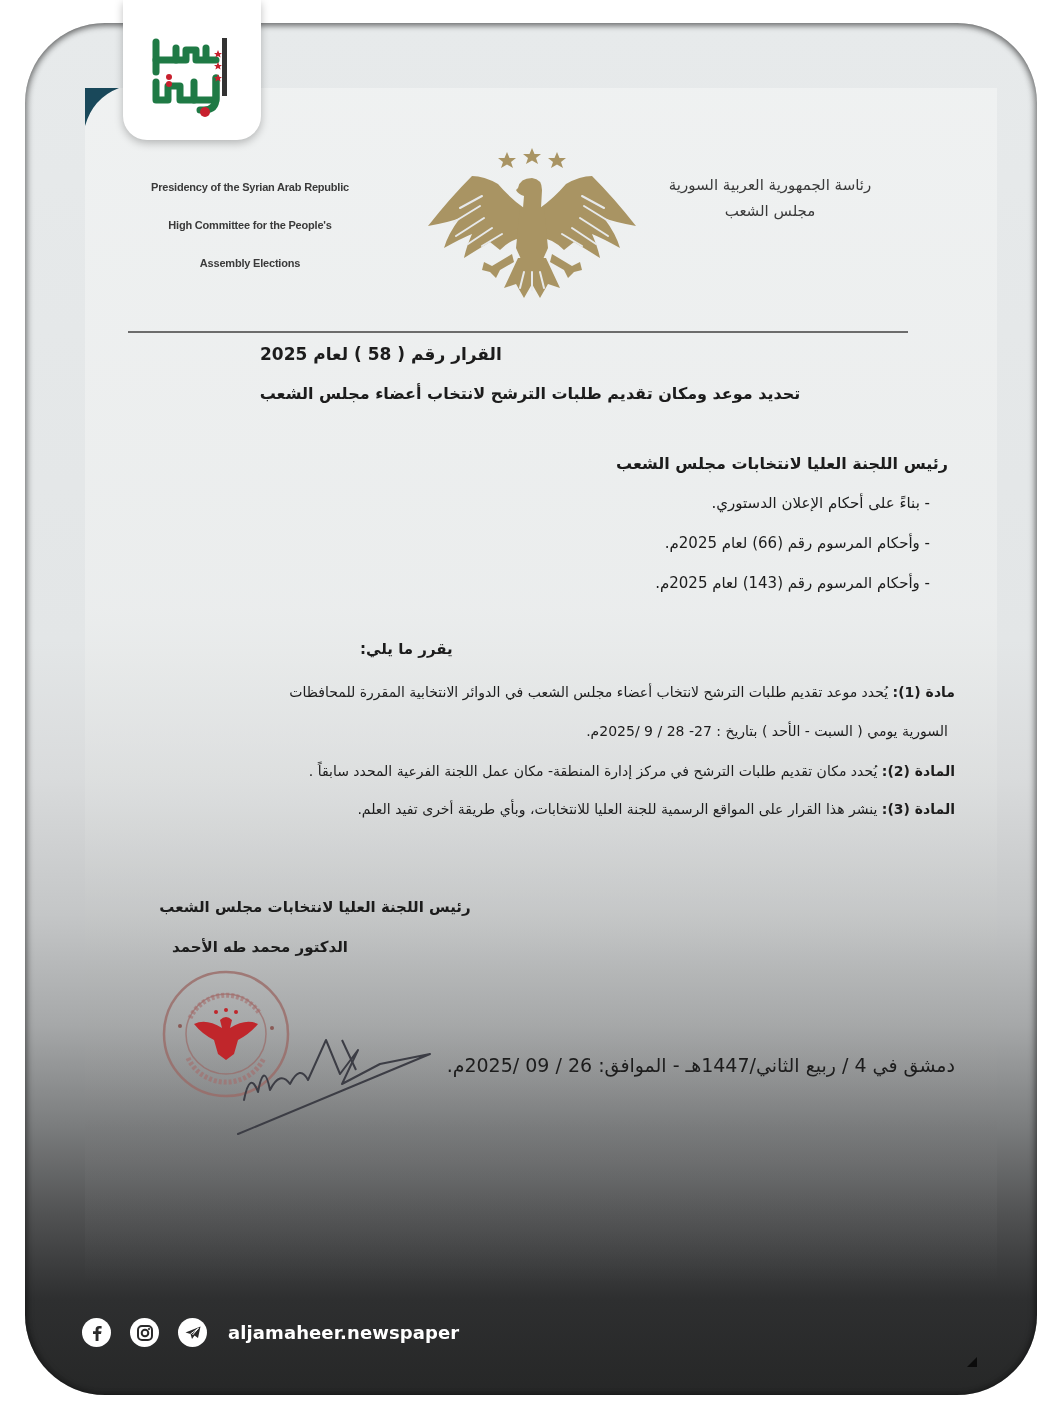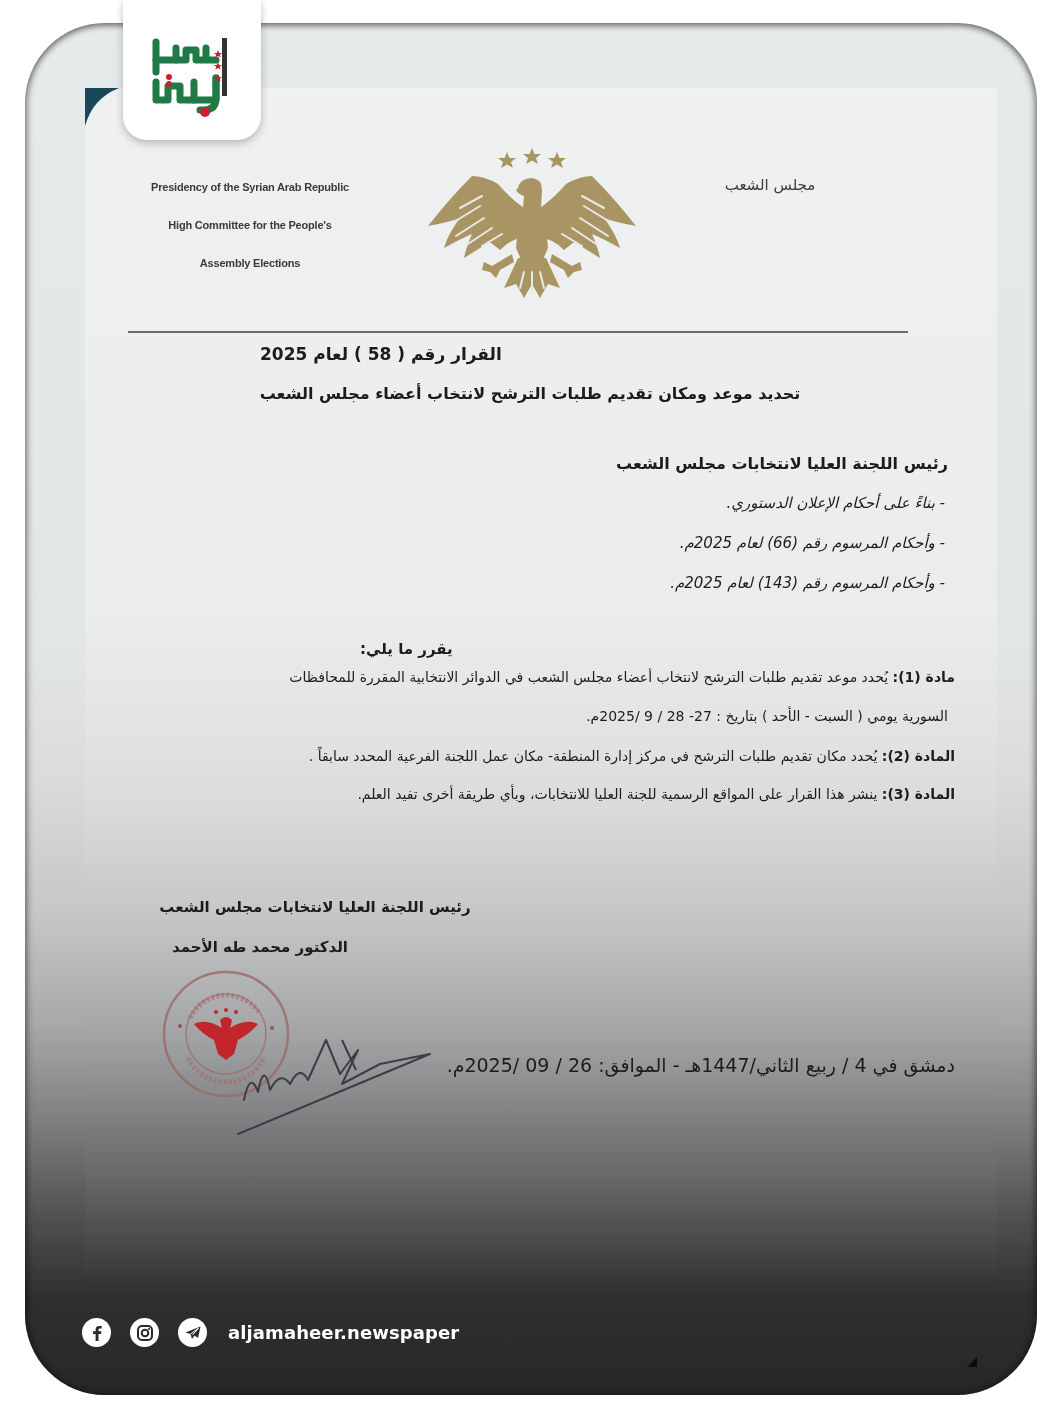--- a/index.html
+++ b/index.html
@@ -100,34 +100,34 @@
       left: 240px; width: 580px; top: 384px;
       text-align: center;
       font-weight: bold; font-size: 16px;
       letter-spacing: -0.3px;
     }
     .issuer {
       right: 115px; top: 454px;
       font-weight: bold; font-size: 16px;
     }
     .recital {
-      right: 118px;
+      right: 133px;
       font-size: 15px;
-      font-style: italic;
     }
     .resolves {
       left: 360px; width: 260px; top: 640px;
       text-align: left;
       font-weight: bold; font-size: 15px;
     }
     .article {
       right: 108px;
       font-size: 14px;
       white-space: nowrap;
       letter-spacing: -0.2px;
+      margin-top: 15px;
     }
     .article b { font-weight: bold; }
     .sig-title {
       left: 140px; width: 350px; top: 898px;
       text-align: center;
       font-weight: bold; font-size: 15px;
     }
     .sig-name {
       left: 140px; width: 240px; top: 938px;
       text-align: center;
@@ -236,20 +236,21 @@
       <path d="M188 98 L160 80"></path>
       <path d="M176 106 L152 90"></path>
       <path d="M162 108 L142 96"></path>
     <path d="M104 134 L100 150"></path>
       <path d="M112 134 L112 152"></path>
       <path d="M120 134 L124 150"></path>
   </g>
 </svg>
 
 <div class="header-ar">
+  <div>رئاسة الجمهورية العربية السورية</div>
   <div>مجلس الشعب</div>
 </div>
 
 <div class="divider"></div>
 
 <div class="ar decree-no">القرار رقم ( 58 ) لعام 2025</div>
 <div class="ar decree-subject">تحديد موعد ومكان تقديم طلبات الترشح لانتخاب أعضاء مجلس الشعب</div>
 
 <div class="ar issuer">رئيس اللجنة العليا لانتخابات مجلس الشعب</div>
 <div class="ar recital" style="top:494px">- بناءً على أحكام الإعلان الدستوري.</div>

